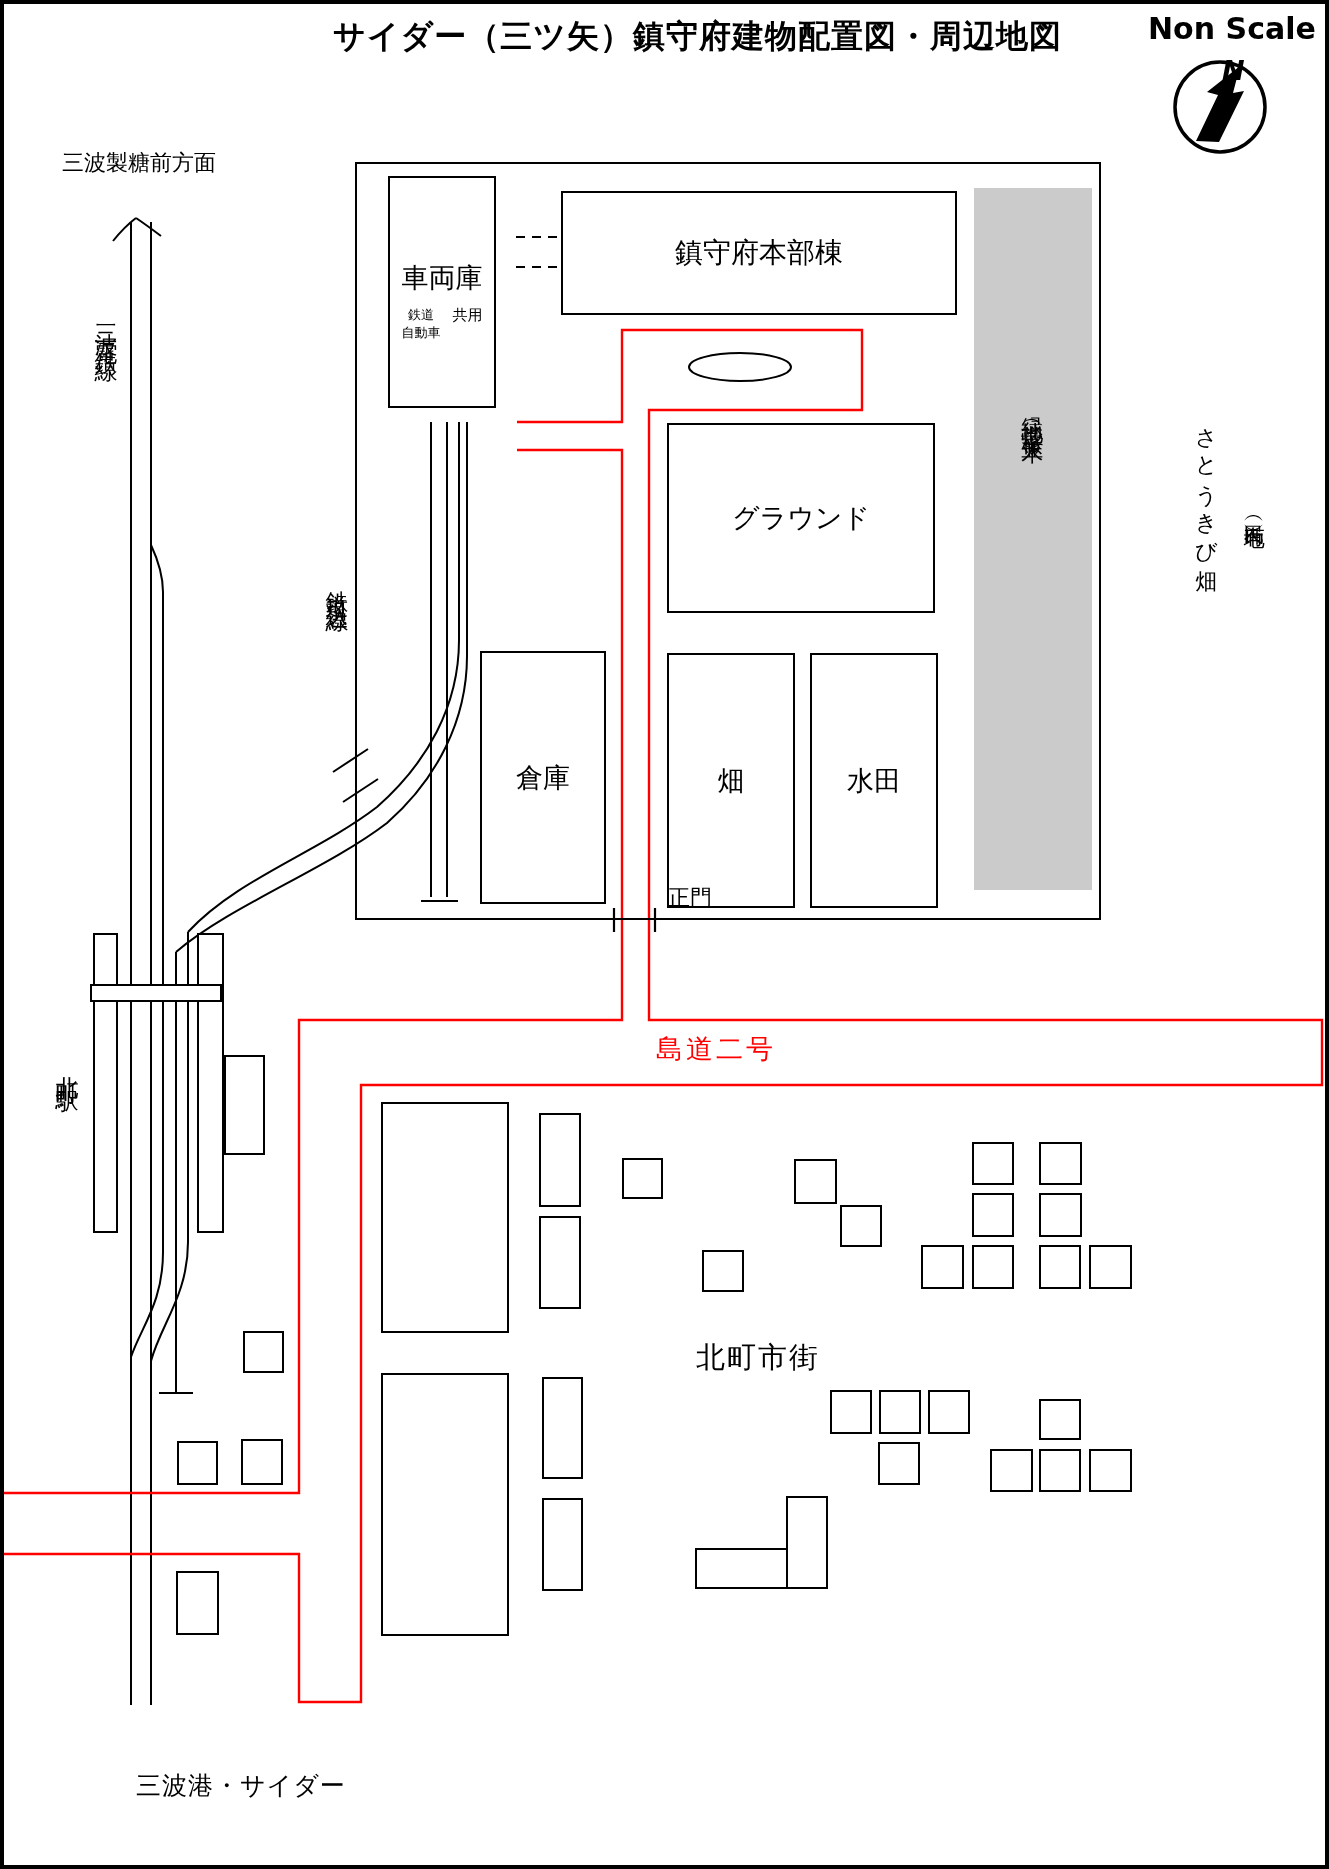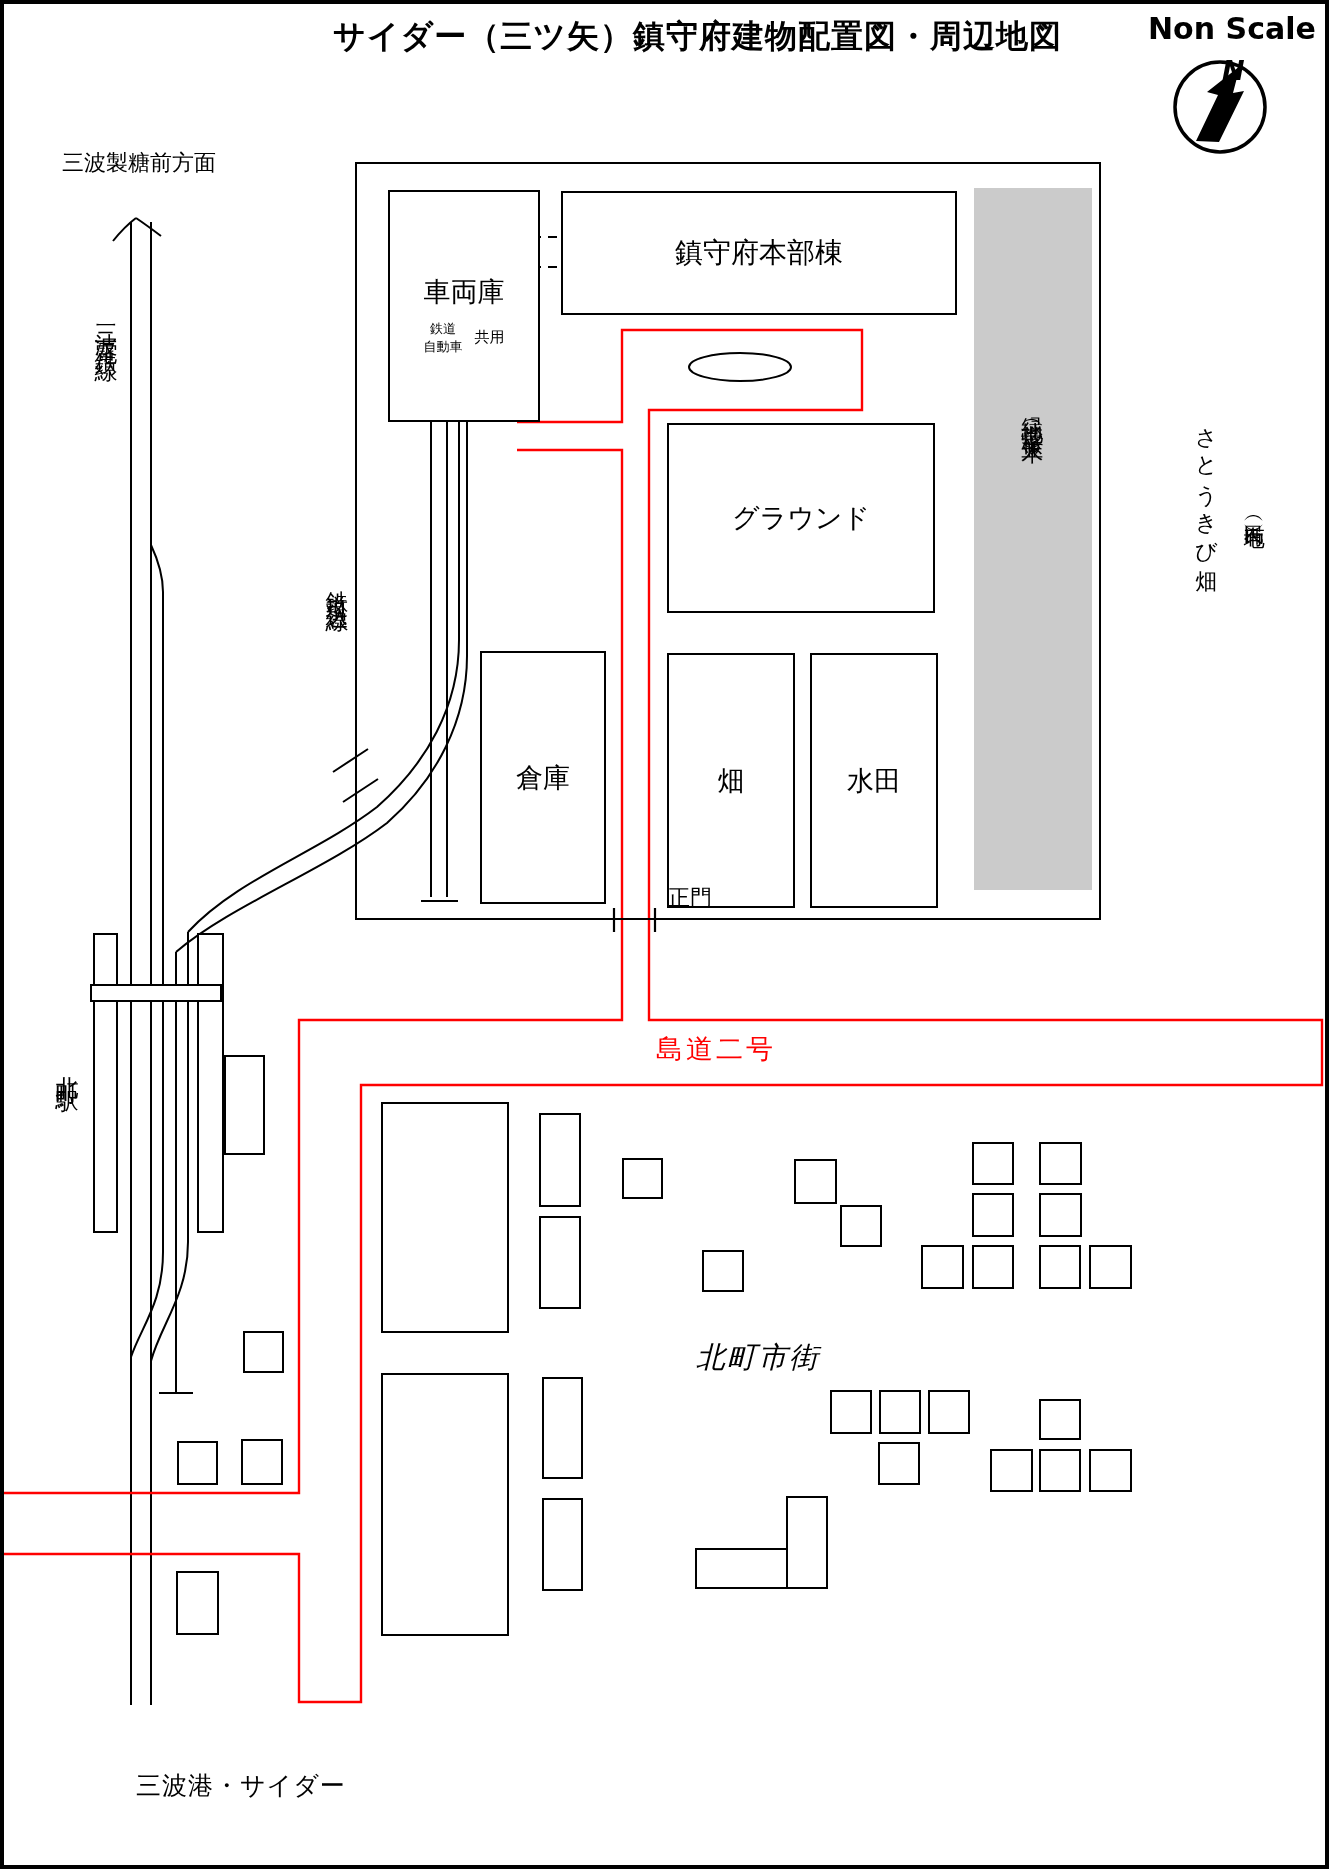--- a/index.html
+++ b/index.html
@@ -15,21 +15,21 @@
        display:flex;align-items:center;justify-content:center;}
   .box.transparent{background:transparent;}
   .nolabel{z-index:4;}
   .lbl{position:absolute;z-index:10;white-space:nowrap;line-height:1.15;}
   .vtext{writing-mode:vertical-rl;text-orientation:upright;white-space:nowrap;}
   .red-text{color:var(--road,#f00);}
   .big-label{font-size:27px;}
   .compound{border-width:2.6px;}
   .graystrip{position:absolute;background:var(--greenbelt,#ccc);z-index:3;}
   .depot-inner{display:flex;flex-direction:column;align-items:center;}
-  .depot-sub{display:flex;align-items:center;margin-top:10px;gap:12px;}
+  .depot-sub{display:flex;align-items:flex-start;margin-top:10px;gap:12px;}
   .depot-sub .two{font-size:13px;text-align:center;line-height:1.35;}
   .depot-sub .shared{font-size:15px;}
 </style>
 </head>
 <body>
 
 <div id="canvas">
 
   <svg class="linework" width="1329" height="1869" viewBox="0 0 1329 1869">
 
@@ -56,21 +56,21 @@
     <path class="redline" d="M517,450 H622 V1020 H299 V1493 H0"></path>
 
     <circle cx="1220" cy="107" r="45" fill="none" stroke="#000" stroke-width="3.5"></circle>
     <path fill="#000" d="M1196,141 L1218,95 L1207,92 L1240,66 L1233,93 L1244,91 L1219,142 Z"></path>
   </svg>
 
   <div class="box transparent compound" style="left:355px;top:162px;width:746px;height:758px;"></div>
 
   <div class="graystrip" style="left:974px;top:188px;width:118px;height:702px;"></div>
 
-  <div class="box" style="left:388px;top:190px;width:152px;height:232px;align-items:flex-start;">
+  <div class="box" style="left:388px;top:176px;width:108px;height:232px;align-items:flex-start;">
     <div class="depot-inner" style="margin-top:82px;">
       <span class="big-label">車両庫</span>
       <span class="depot-sub">
         <span class="two">
           <span>鉄道</span><br>
           <span>自動車</span>
         </span>
         <span class="shared">共用</span>
       </span>
     </div>
@@ -140,17 +140,17 @@
 
   <div class="lbl" style="left:62px;top:150px;font-size:22px;">三波製糖前方面</div>
   <div class="lbl vtext" style="left:93px;top:306px;font-size:23px;letter-spacing:9px;">三波電鉄線</div>
   <div class="lbl vtext" style="left:324px;top:572px;font-size:23px;letter-spacing:5px;">鉄道引込線</div>
   <div class="lbl vtext" style="left:54px;top:1058px;font-size:23px;letter-spacing:7px;">北町駅</div>
   <div class="lbl vtext" style="left:1020px;top:400px;font-size:22px;letter-spacing:4px;">緑地帯（桜並木）</div>
   <div class="lbl vtext" style="left:1194px;top:413px;font-size:22px;letter-spacing:3px;">さとうきび畑</div>
   <div class="lbl vtext" style="left:1242px;top:508px;font-size:21px;letter-spacing:1px;">（民有地）</div>
   <div class="lbl" style="left:668px;top:885px;font-size:22px;text-align:center;">正門</div>
   <div class="lbl red-text" style="left:656px;top:1033px;font-size:27px;letter-spacing:3px;">島道二号</div>
-  <div class="lbl" style="left:696px;top:1341px;font-size:29px;letter-spacing:2px;font-style:italic;">北町市街</div>
+  <div class="lbl" style="left:696px;top:1341px;font-size:29px;letter-spacing:2px;">北町市街</div>
   <div class="lbl" style="left:136px;top:1772px;font-size:25px;letter-spacing:1px;">三波港・サイダー</div>
 
   <div class="frame"></div>
 </div>
 
 </body></html>

